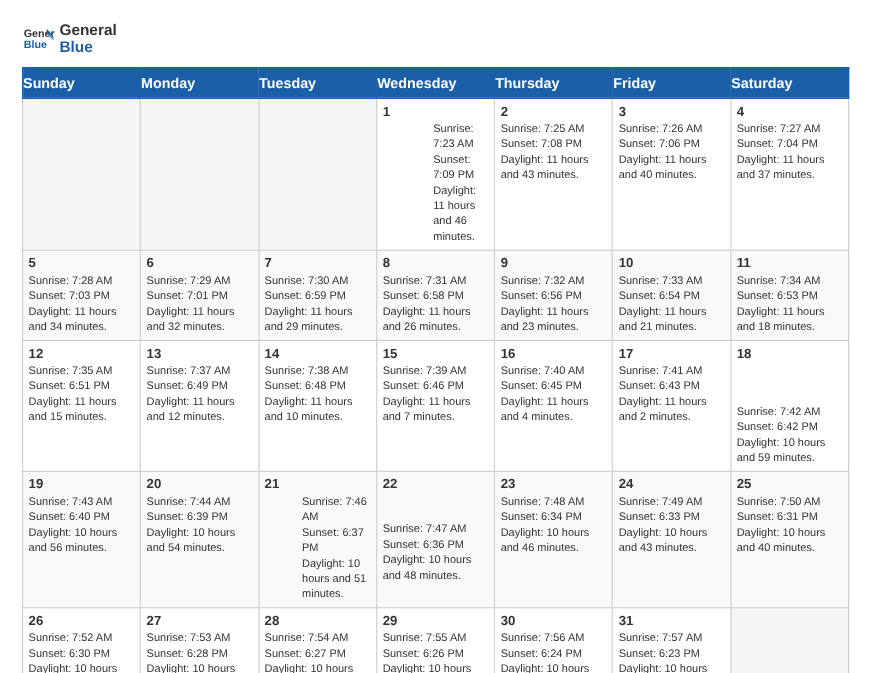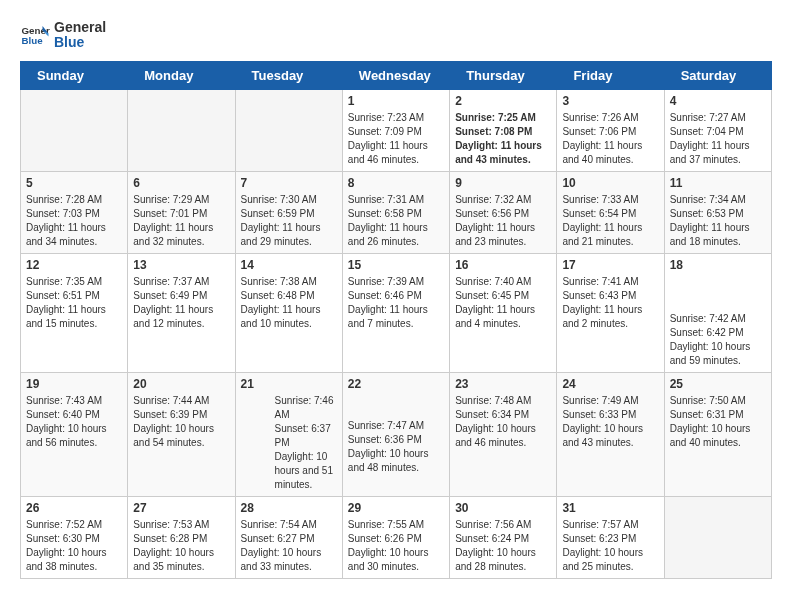--- a/index.html
+++ b/index.html
@@ -43,21 +43,21 @@
     .calendar {
       width: 100%;
       border-collapse: collapse;
       border: 1px solid #ccc;
     }
     .calendar th {
       background-color: #1a5fa8;
       color: #fff;
       font-size: 13px;
       font-weight: bold;
-      padding: 6px 16px;
+      padding: 6px 0;
       text-align: left;
       border: 1px solid #1a5fa8;
     }
     .calendar td {
       width: calc(100% / 7);
       vertical-align: top;
       padding: 4px 5px;
       font-size: 10.5px;
       color: #333;
       border: 1px solid #ccc;
@@ -116,27 +116,27 @@
           <th>Saturday</th>
         </tr>
     </thead>
     <tbody id="calendar-body">
     <tr>
           <td class="empty-cell"></td>
           <td class="empty-cell"></td>
           <td class="empty-cell"></td>
           <td>
             <span class="day-number">1</span>
-            <div class="day-info" style="white-space: pre-line;">Sunrise: 7:23 AM
+            <div class="day-info" style="white-space: pre-line; margin-left: 46px;">Sunrise: 7:23 AM
 Sunset: 7:09 PM
 Daylight: 11 hours and 46 minutes.</div>
           </td>
           <td>
             <span class="day-number">2</span>
-            <div class="day-info" style="white-space: pre-line; font-weight: bold;">Sunrise: 7:25 AM
+            <div class="day-info" style="white-space: pre-line;">Sunrise: 7:25 AM
 Sunset: 7:08 PM
 Daylight: 11 hours and 43 minutes.</div>
           </td>
           <td>
             <span class="day-number">3</span>
             <div class="day-info" style="white-space: pre-line;">Sunrise: 7:26 AM
 Sunset: 7:06 PM
 Daylight: 11 hours and 40 minutes.</div>
           </td>
           <td>

